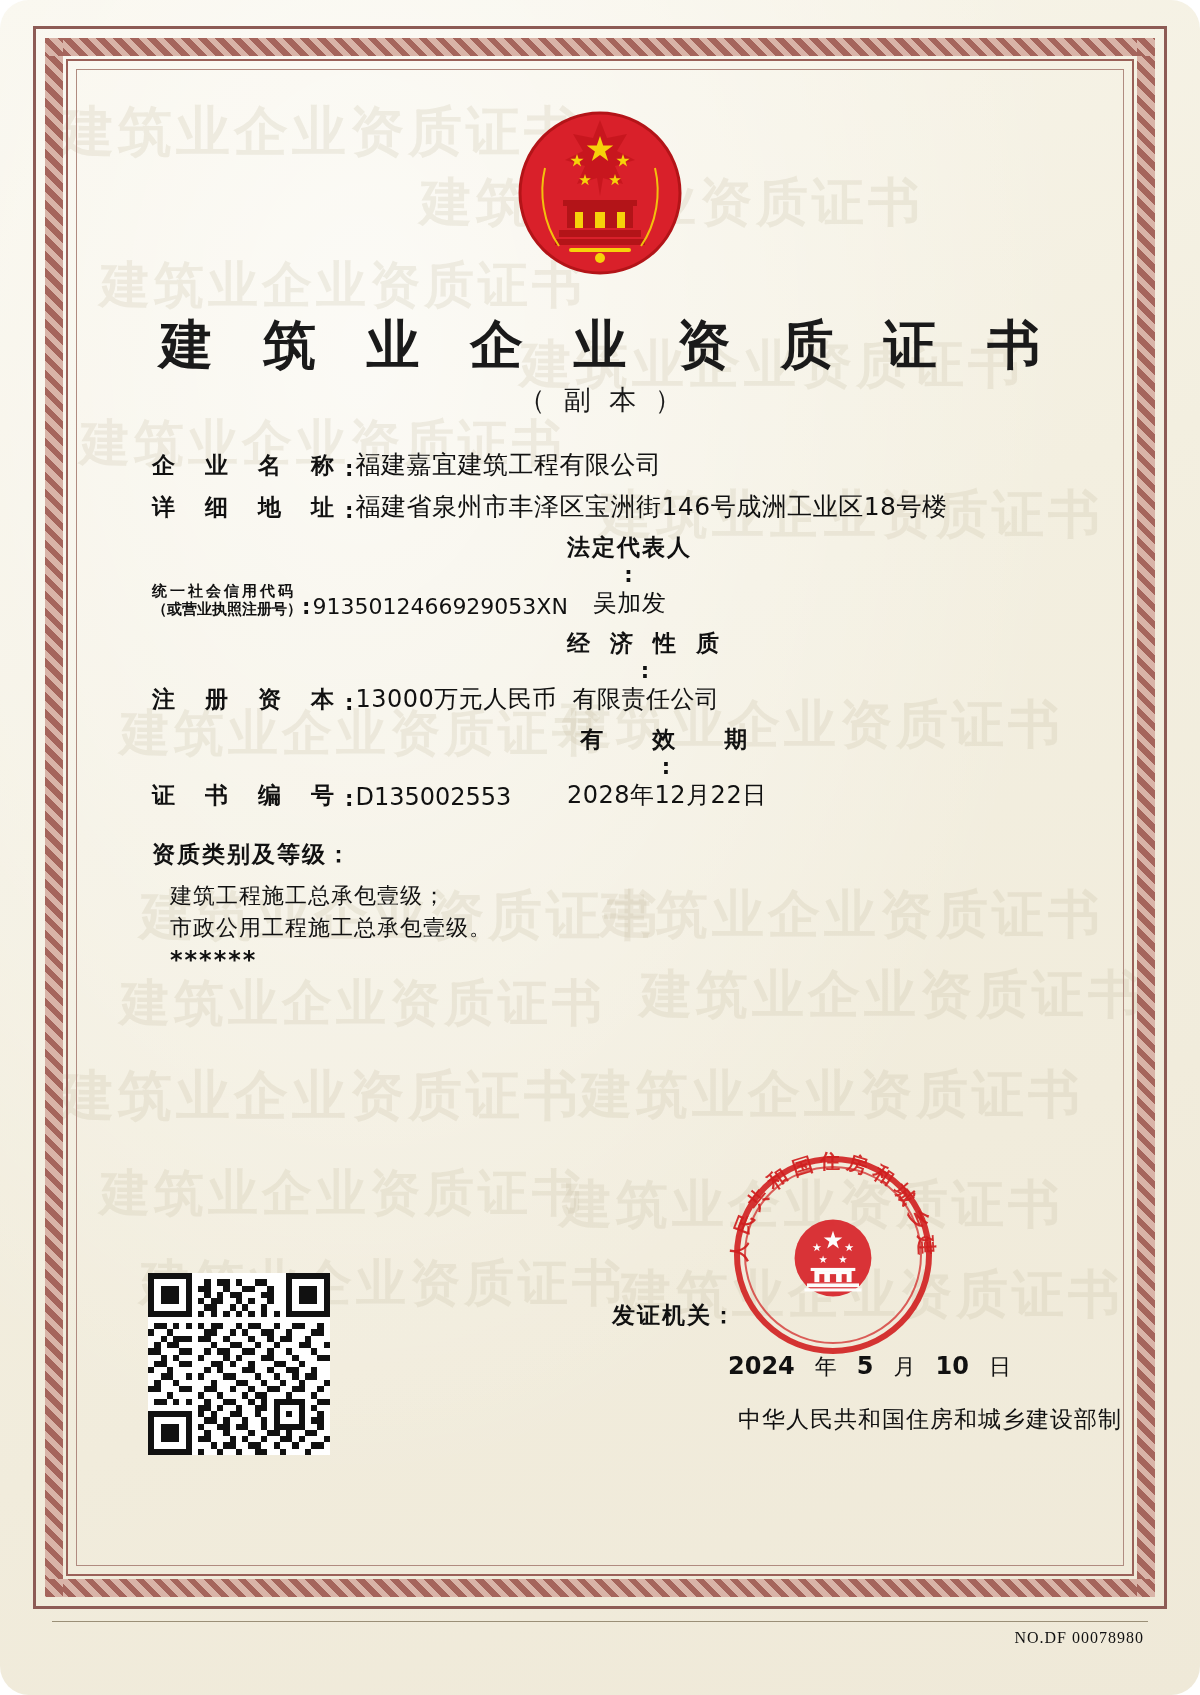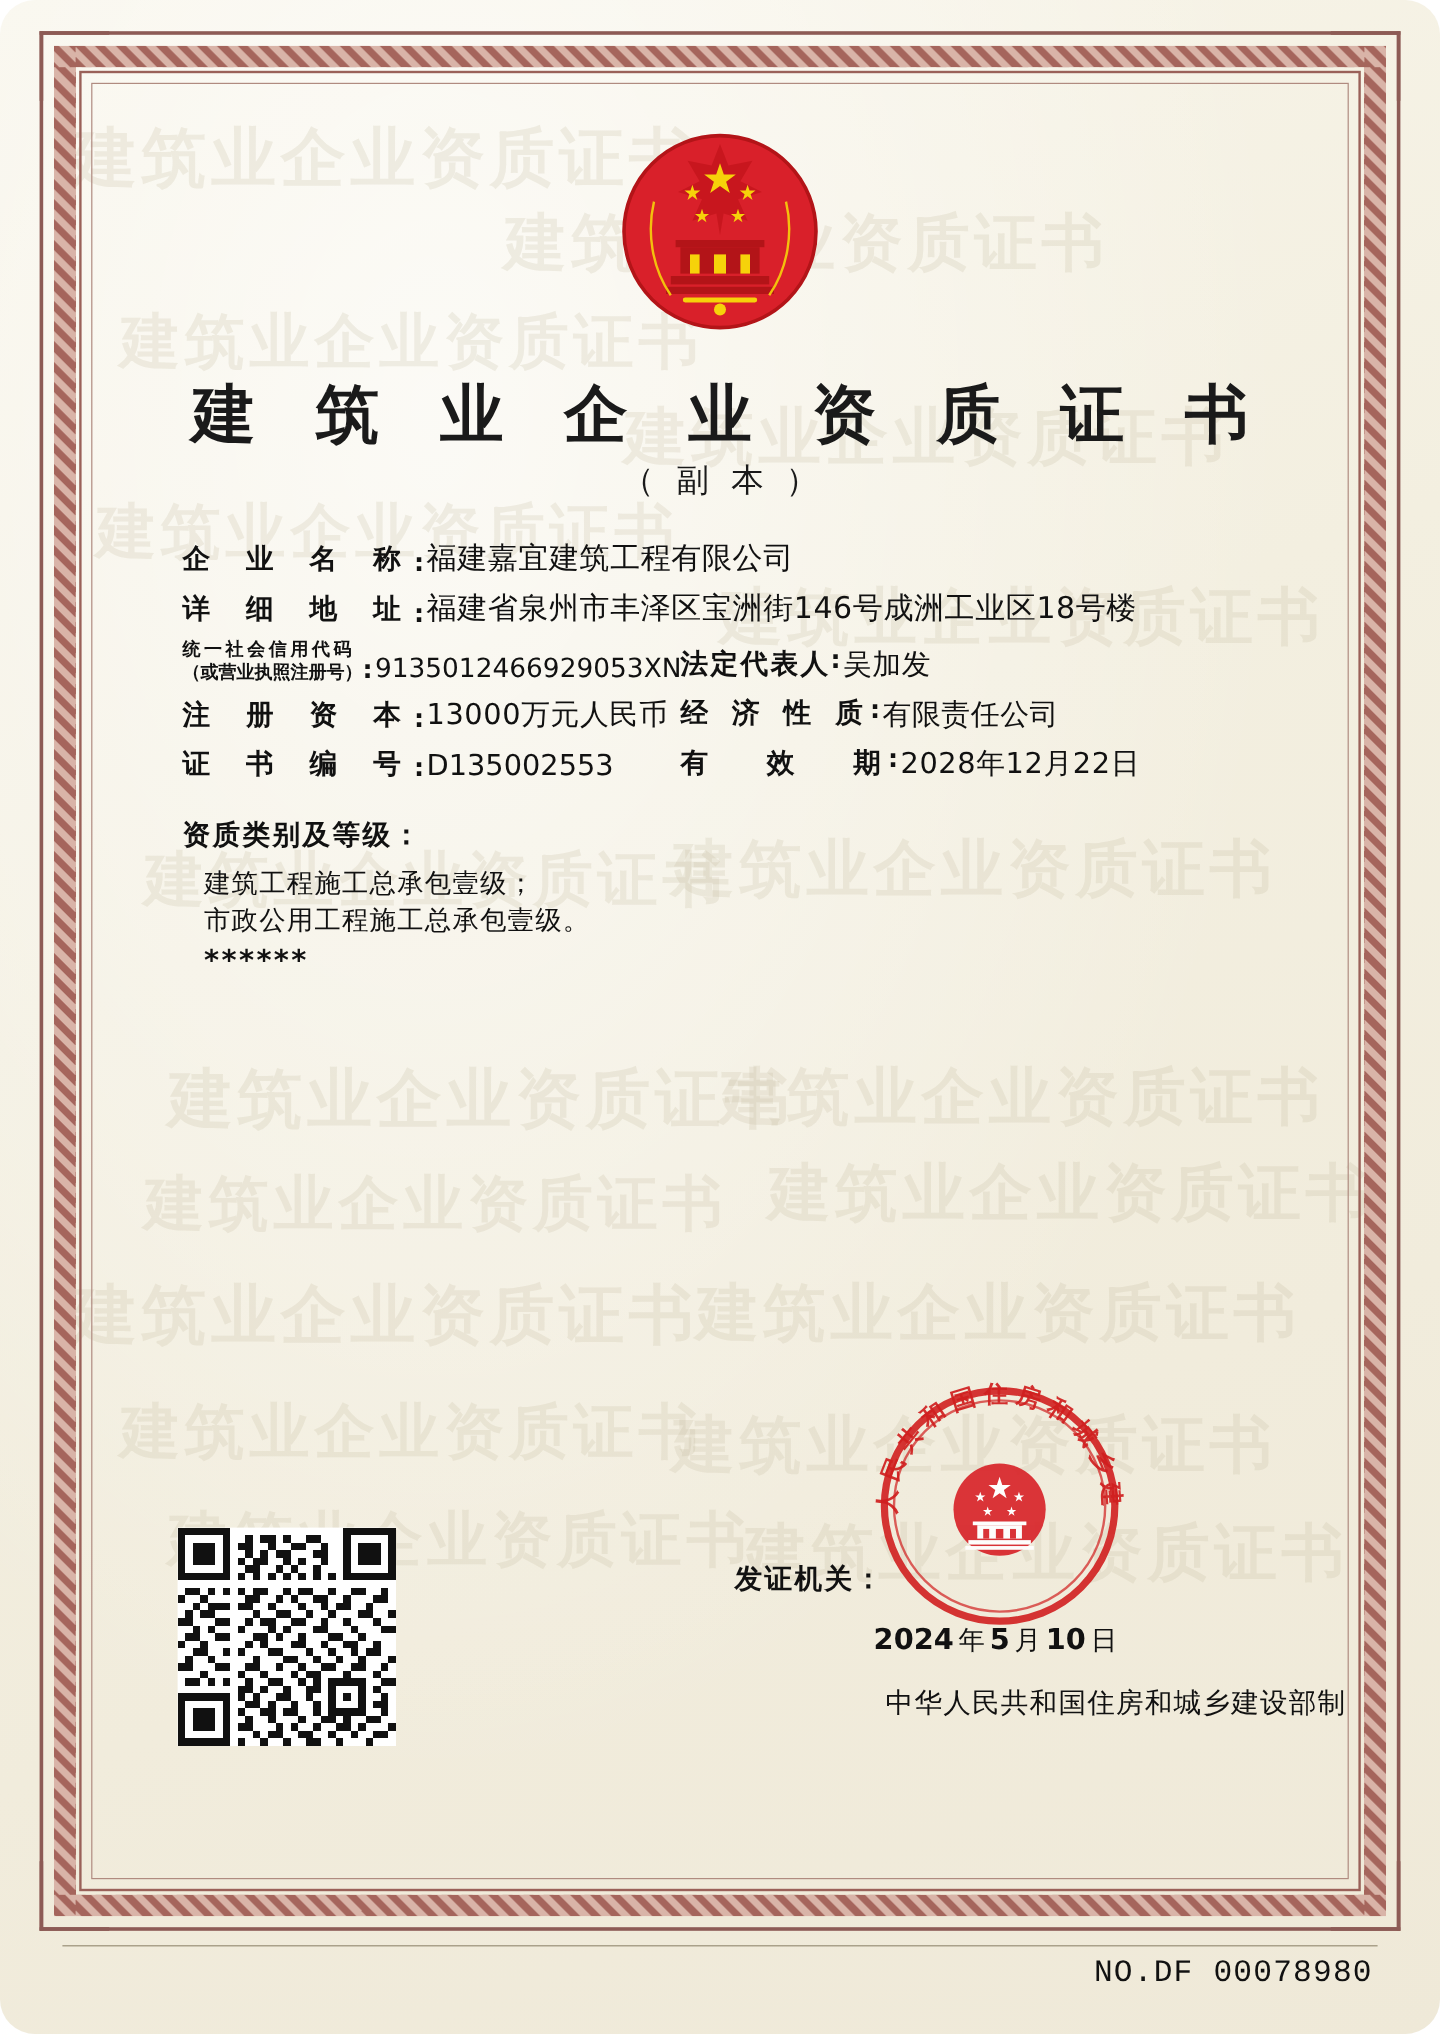--- a/index.html
+++ b/index.html
@@ -179,21 +179,22 @@
     align-items: flex-end;
     margin-bottom: 9px;
   }
   .col-left {
     display: flex;
     align-items: flex-end;
     width: 415px;
   }
   .col-right {
     display: flex;
-    align-items: flex-start;
+    align-items: center;
+    flex-direction: column;
   }
 
   .credit-label {
     font-family: "DejaVu Sans", sans-serif;
     font-weight: 700;
     font-size: 15px;
     line-height: 1.25;
     text-align: left;
     white-space: nowrap;
   }
@@ -256,21 +257,21 @@
   }
   .date-row {
     position: absolute;
     left: 728px;
     top: 1352px;
     font-family: "DejaVu Sans", sans-serif;
     font-size: 22px;
     color: #111;
     display: flex;
     align-items: baseline;
-    gap: 4px;
+    gap: 20px;
   }
   .date-row .num { font-size: 24px; font-weight: 700; }
   .ministry {
     position: absolute;
     left: 0;
     right: 78px;
     top: 1404px;
     text-align: right;
     font-family: "DejaVu Sans", sans-serif;
     font-size: 23px;
@@ -300,22 +301,22 @@
     top: 10px;
     font-family: "DejaVu Sans", sans-serif;
     font-size: 19px;
     color: #111;
     letter-spacing: 0.5px;
   }
   .footer-right {
     position: absolute;
     right: 56px;
     top: 8px;
-    font-family: Liberation Mono, monospace;
-    font-size: 26px;
+    font-family: Liberation Serif, serif;
+    font-size: 16px;
     color: #111;
     letter-spacing: 1px;
   }
 </style>
 </head>
 <body>
 
 <div id="cert">
 
   <div class="watermarks">

